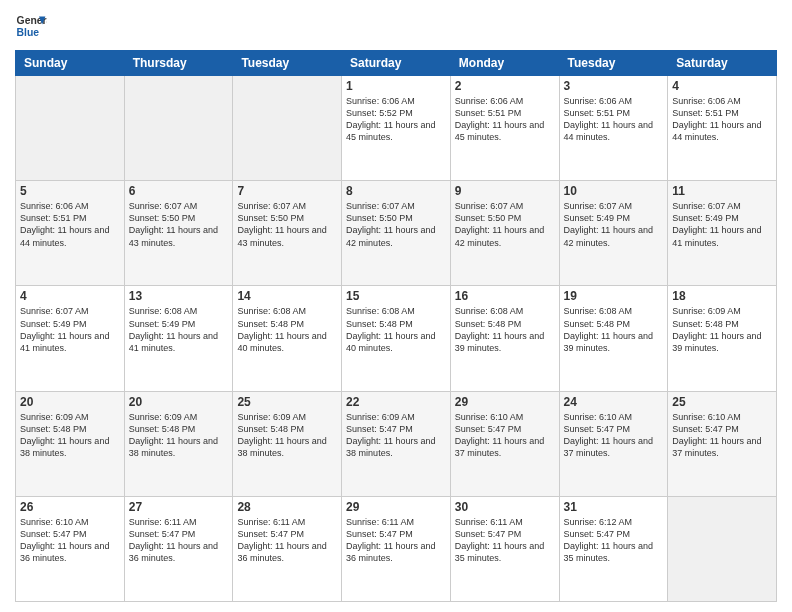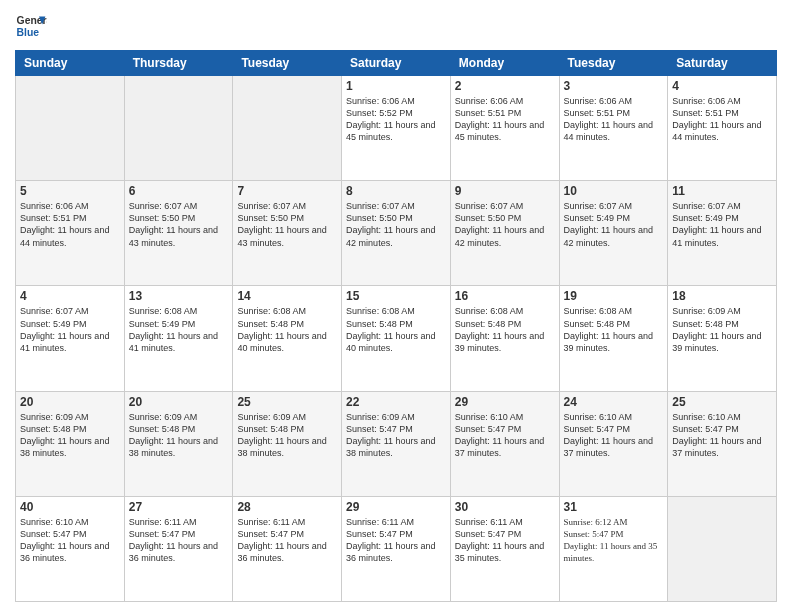--- a/index.html
+++ b/index.html
@@ -275,21 +275,21 @@
           </td>
           <td>
             <div class="day-number">25</div>
             <div class="cell-text" style="white-space: pre-line;">Sunrise: 6:10 AM
 Sunset: 5:47 PM
 Daylight: 11 hours and 37 minutes.</div>
           </td>
         </tr>
         <tr>
           <td>
-            <div class="day-number">40</div>
+            <div class="day-number">26</div>
             <div class="cell-text" style="white-space: pre-line;">Sunrise: 6:10 AM
 Sunset: 5:47 PM
 Daylight: 11 hours and 36 minutes.</div>
           </td>
           <td>
             <div class="day-number">27</div>
             <div class="cell-text" style="white-space: pre-line;">Sunrise: 6:11 AM
 Sunset: 5:47 PM
 Daylight: 11 hours and 36 minutes.</div>
           </td>
@@ -306,21 +306,21 @@
 Daylight: 11 hours and 36 minutes.</div>
           </td>
           <td>
             <div class="day-number">30</div>
             <div class="cell-text" style="white-space: pre-line;">Sunrise: 6:11 AM
 Sunset: 5:47 PM
 Daylight: 11 hours and 35 minutes.</div>
           </td>
           <td>
             <div class="day-number">31</div>
-            <div class="cell-text" style="white-space: pre-line; font-family: Liberation Serif, serif;">Sunrise: 6:12 AM
+            <div class="cell-text" style="white-space: pre-line;">Sunrise: 6:12 AM
 Sunset: 5:47 PM
 Daylight: 11 hours and 35 minutes.</div>
           </td>
           <td class="empty-cell"></td>
         </tr>
       </tbody>
   </table>
 </div>
 
 </body></html>

